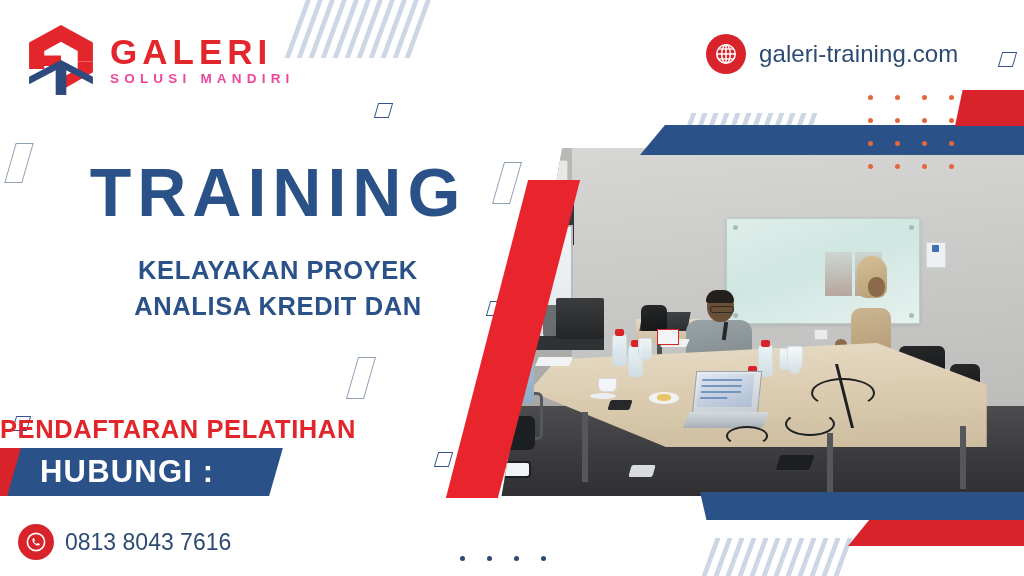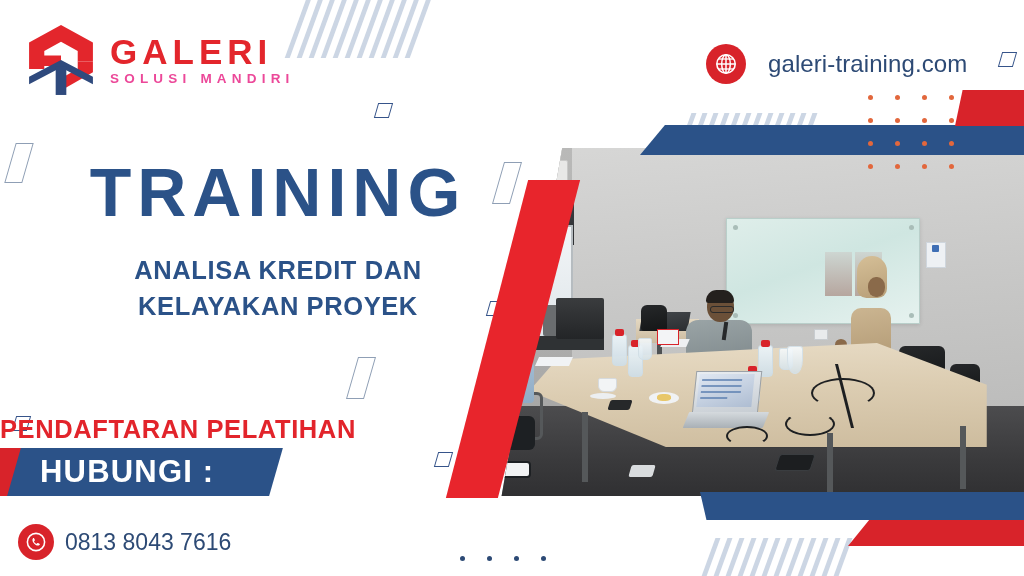--- a/index.html
+++ b/index.html
@@ -28,21 +28,21 @@
   #dot-grid i{display:block;width:5px;height:5px;border-radius:50%;background:#e2673c;}
 
   
   #logo-block{position:absolute;top:22px;left:22px;display:flex;align-items:center;gap:10px;}
   #logo-mark{width:78px;height:76px;flex:none;}
   #logo-words{display:flex;flex-direction:column;justify-content:center;padding-top:2px;}
   #logo-title{font-size:35px;font-weight:bold;color:#e3262c;letter-spacing:5px;line-height:0.98;}
   #logo-sub{font-size:13.5px;font-weight:bold;color:#ec4899;letter-spacing:5.2px;line-height:1.2;margin-top:1px;}
 
   
-  #website-block{position:absolute;top:34px;left:706px;display:flex;align-items:center;gap:22px;margin-top:10px;}
+  #website-block{position:absolute;top:34px;left:706px;display:flex;align-items:center;gap:13px;}
   #website-icon{width:40px;height:40px;border-radius:50%;background:#d8232a;flex:none;display:flex;
                 align-items:center;justify-content:center;}
   #website-text{font-size:24px;color:#2d4a75;letter-spacing:0.1px;white-space:nowrap;}
 
   
   #headline{position:absolute;top:158px;left:78px;width:400px;text-align:center;}
   #headline-main{font-size:68px;font-weight:bold;color:#2b5288;letter-spacing:6px;line-height:1;}
   #headline-sub{margin-top:26px;font-size:25.5px;font-weight:bold;color:#2b5288;letter-spacing:0.6px;
                 line-height:1.42;}
 
@@ -397,22 +397,22 @@
         <line x1="4.3" y1="17" x2="19.7" y2="17" stroke="#fff" stroke-width="1.3"></line>
         <line x1="12" y1="2.8" x2="12" y2="21.2" stroke="#fff" stroke-width="1.5"></line>
       </svg>
     </span>
     <span id="website-text">galeri-training.com</span>
   </div>
 
   <div id="headline">
     <div id="headline-main">TRAINING</div>
     <div id="headline-sub">
+      <div>KELAYAKAN PROYEK</div>
       <div>ANALISA KREDIT DAN</div>
-      <div>KELAYAKAN PROYEK</div>
     </div>
   </div>
 
   <div id="cta-title">PENDAFTARAN PELATIHAN</div>
   <div id="cta-red-slice"></div>
   <div id="cta-bar"></div>
   <div id="cta-bar-label">HUBUNGI :</div>
 
   <div id="contact-row">
     <div class="contact-item">

